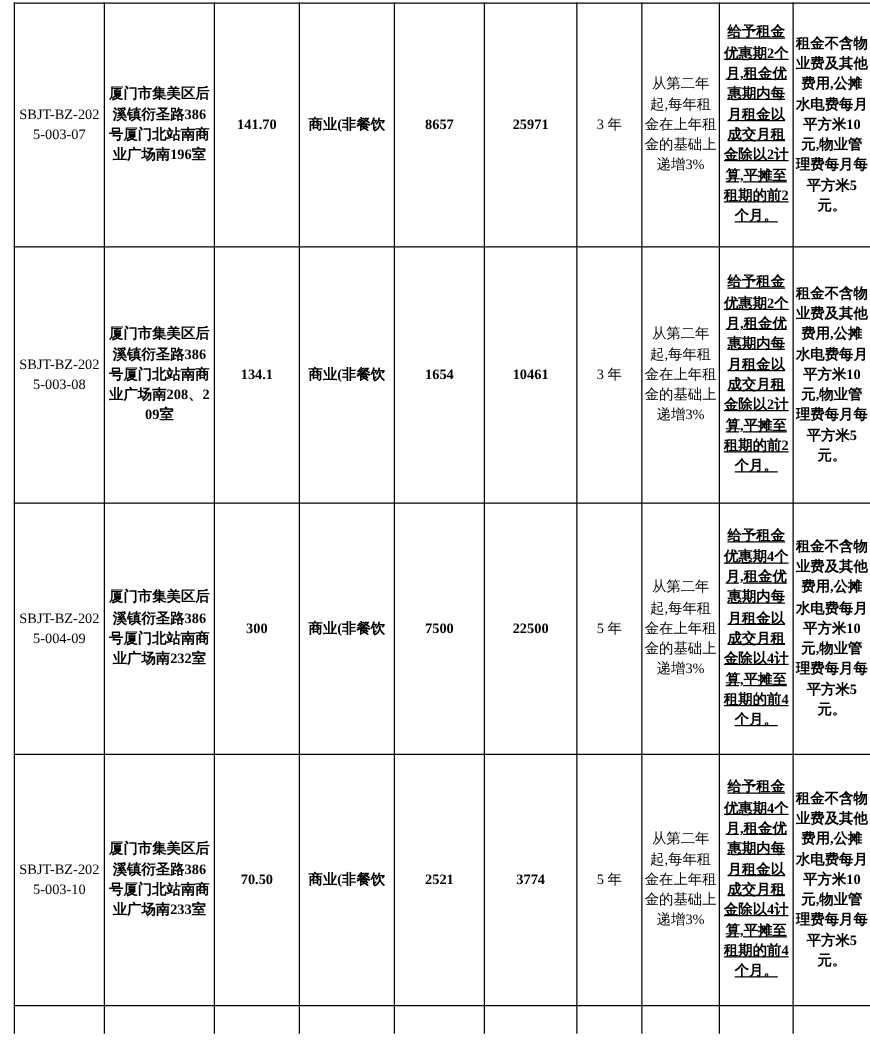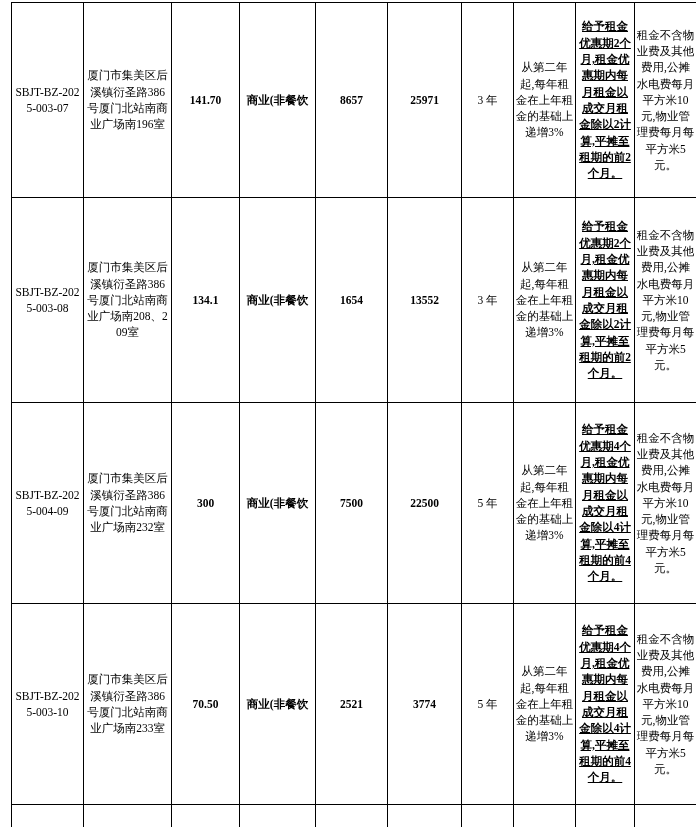--- a/index.html
+++ b/index.html
@@ -46,21 +46,21 @@
   col.c8 { width: 59px; }
   col.c9 { width: 62px; }
 
   td.code {
     font-size: 11.5px;
     line-height: 1.5;
     letter-spacing: 0px;
     margin-left: 19px;
   }
   td.addr {
-    font-weight: normal;
+    font-weight: bold;
     font-size: 11.5px;
     line-height: 1.45;
   }
   td.num {
     font-size: 12px;
     font-weight: bold;
   }
   td.usage {
     font-size: 11.5px;
     line-height: 1.45;
@@ -76,21 +76,21 @@
   }
   td.policy {
     font-size: 11.5px;
     line-height: 1.42;
     font-weight: bold;
     text-decoration: underline;
   }
   td.fee {
     font-size: 11.5px;
     line-height: 1.42;
-    font-weight: normal;
+    font-weight: bold;
   }
   tr.r0 td { height: 190px; }
   tr.r1 td { height: 200px; }
   tr.r2 td { height: 196px; }
   tr.r3 td { height: 196px; }
   tr.partial td { height: 18px; border-bottom: none; }
 </style>
 </head>
 <body>
 
@@ -120,21 +120,21 @@
         <td class="note">从第二年起,每年租金在上年租金的基础上递增3%</td>
         <td class="policy">给予租金优惠期2个月,租金优惠期内每月租金以成交月租金除以2计算,平摊至租期的前2个月。</td>
         <td class="fee">租金不含物业费及其他费用,公摊水电费每月平方米10元,物业管理费每月每平方米5元。</td>
       </tr>
       <tr class="r1">
         <td class="code">SBJT-BZ-2025-003-08</td>
         <td class="addr">厦门市集美区后溪镇衍圣路386号厦门北站南商业广场南208、209室</td>
         <td class="num">134.1</td>
         <td class="usage">商业(非餐饮</td>
         <td class="num">1654</td>
-        <td class="num">13552</td>
+        <td class="num">10461</td>
         <td class="term">3 年</td>
         <td class="note">从第二年起,每年租金在上年租金的基础上递增3%</td>
         <td class="policy">给予租金优惠期2个月,租金优惠期内每月租金以成交月租金除以2计算,平摊至租期的前2个月。</td>
         <td class="fee">租金不含物业费及其他费用,公摊水电费每月平方米10元,物业管理费每月每平方米5元。</td>
       </tr>
       <tr class="r2">
         <td class="code">SBJT-BZ-2025-004-09</td>
         <td class="addr">厦门市集美区后溪镇衍圣路386号厦门北站南商业广场南232室</td>
         <td class="num">300</td>
         <td class="usage">商业(非餐饮</td>

